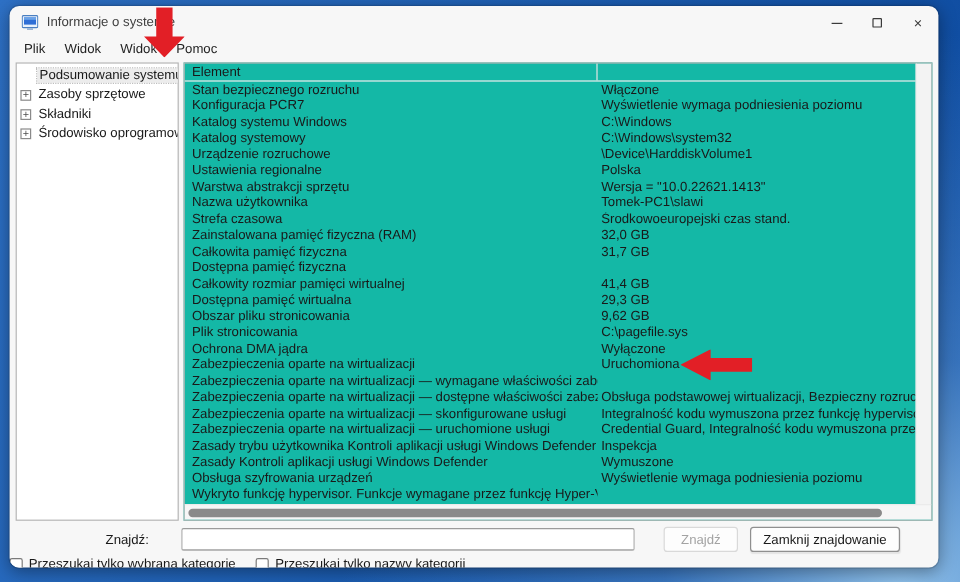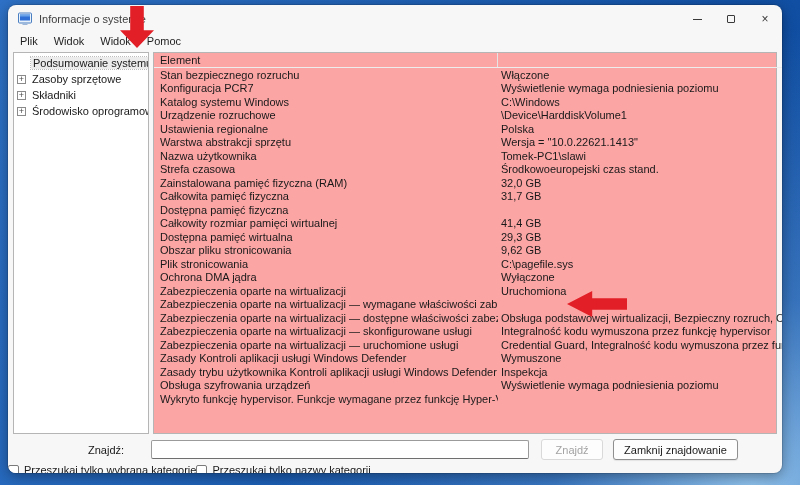--- a/index.html
+++ b/index.html
@@ -48,21 +48,21 @@
   }
   .expander::before {
     content:'+'; position:absolute; left:0; top:-1px; width:7px; height:7px;
     font-size:9px; line-height:9px; text-align:center; color:#4d4d4d;
   }
   .tree-item.no-exp { padding-left:4px; }
   .tree-label { padding:0 2px; }
   .tree-item.selected .tree-label { background:#ececec; outline:1px dotted #bdbdbd; }
 
   
-  .table-panel { flex:1; background:#fca5a5; border:1px solid #b5b5b5; display:flex; flex-direction:row; min-width:0; }
+  .table-panel { flex:1; background:#14b8a6; border:1px solid #b5b5b5; display:flex; flex-direction:column; min-width:0; }
   .table-top { flex:1; display:flex; min-height:0; }
   .table-main { flex:1; display:flex; flex-direction:column; min-width:0; }
   .thead { flex:0 0 15px; display:flex; align-items:center; font-size:11px; color:#191919;
            border-bottom:1px solid #ededed; }
   .th-el { width:344px; flex:0 0 344px; padding-left:6px; border-right:1px solid #e4e4e4; height:100%; display:flex; align-items:center; }
   .th-val { flex:1; padding-left:3px; }
   .rows { flex:1; overflow:hidden; }
   .trow { display:flex; height:13.5px; align-items:center; font-size:11px; color:#191919; }
   .cell-el { width:344px; flex:0 0 344px; padding-left:6px; white-space:nowrap; overflow:hidden; }
   .cell-val { flex:1; white-space:nowrap; overflow:hidden; padding-left:3px; min-width:0; }
@@ -72,27 +72,27 @@
   .hthumb { position:absolute; left:3px; top:3px; height:7px; width:93%; background:#8a8a8a; border-radius:4px; }
 
   
   .findbar { display:flex; align-items:center; margin-top:5px; height:21px; }
   .find-label { font-size:11px; color:#191919; margin-left:80px; }
   .find-input {
     margin-left:27px; width:378px; height:19px; font-size:11px; font-family:inherit;
     border:1px solid #9b9b9b; border-bottom-color:#6f6f6f; border-radius:2px; background:#fff; padding:0 4px;
   }
   .btn { font-size:11px; font-family:inherit; height:21px; padding:0 10px; border-radius:3px; background:#fdfdfd; }
-  .btn-find { margin-left:12px; width:62px; color:#a3a3a3; border:1px solid #d9d9d9; }
+  .btn-find { margin-left:24px; width:62px; color:#a3a3a3; border:1px solid #d9d9d9; }
   .btn-close-find { margin-left:10px; color:#1a1a1a; border:1px solid #8f8f8f; box-shadow:0 1px 1px rgba(0,0,0,.08); }
   .checkrow { display:flex; align-items:center; margin-top:4px; font-size:11px; color:#191919; }
   .cb { width:11px; height:11px; border:1px solid #7a7a7a; border-radius:2px; background:#fff; margin-right:5px; flex:0 0 11px; }
   .cb-group { display:flex; align-items:center; }
   .cb-group.first { }
-  .cb-group.second { }
+  .cb-group.second { margin-left:17px; }
 
   
   .arrow { position:absolute; z-index:20; }
   .arrow-down {
     left:120px; top:6px; width:34px; height:42px;
     clip-path:polygon(30% 0, 70% 0, 70% 58%, 100% 58%, 50% 100%, 0 58%, 30% 58%);
   }
   .arrow-left {
     left:567px; top:291px; width:60px; height:26px;
     clip-path:polygon(0 50%, 42% 0, 42% 28%, 100% 28%, 100% 72%, 42% 72%, 42% 100%);
@@ -168,20 +168,24 @@
             </div>
               <div class="trow">
               <div class="cell-el">Konfiguracja PCR7</div>
               <div class="cell-val">Wyświetlenie wymaga podniesienia poziomu</div>
             </div>
               <div class="trow">
               <div class="cell-el">Katalog systemu Windows</div>
               <div class="cell-val">C:\Windows</div>
             </div>
               <div class="trow">
+              <div class="cell-el">Katalog systemowy</div>
+              <div class="cell-val">C:\Windows\system32</div>
+            </div>
+              <div class="trow">
               <div class="cell-el">Urządzenie rozruchowe</div>
               <div class="cell-val">\Device\HarddiskVolume1</div>
             </div>
               <div class="trow">
               <div class="cell-el">Ustawienia regionalne</div>
               <div class="cell-val">Polska</div>
             </div>
               <div class="trow">
               <div class="cell-el">Warstwa abstrakcji sprzętu</div>
               <div class="cell-val">Wersja = "10.0.22621.1413"</div>
@@ -239,26 +243,26 @@
             </div>
               <div class="trow">
               <div class="cell-el">Zabezpieczenia oparte na wirtualizacji — skonfigurowane usługi</div>
               <div class="cell-val">Integralność kodu wymuszona przez funkcję hypervisor</div>
             </div>
               <div class="trow">
               <div class="cell-el">Zabezpieczenia oparte na wirtualizacji — uruchomione usługi</div>
               <div class="cell-val">Credential Guard, Integralność kodu wymuszona przez funkcję hypervisor</div>
             </div>
               <div class="trow">
+              <div class="cell-el">Zasady trybu użytkownika Kontroli aplikacji usługi Windows Defender</div>
+              <div class="cell-val">Inspekcja</div>
+            </div>
+              <div class="trow">
               <div class="cell-el">Zasady Kontroli aplikacji usługi Windows Defender</div>
               <div class="cell-val">Wymuszone</div>
-            </div>
-              <div class="trow">
-              <div class="cell-el">Zasady trybu użytkownika Kontroli aplikacji usługi Windows Defender</div>
-              <div class="cell-val">Inspekcja</div>
             </div>
               <div class="trow">
               <div class="cell-el">Obsługa szyfrowania urządzeń</div>
               <div class="cell-val">Wyświetlenie wymaga podniesienia poziomu</div>
             </div>
               <div class="trow">
               <div class="cell-el">Wykryto funkcję hypervisor. Funkcje wymagane przez funkcję Hyper-V nie będą wyśw...</div>
               <div class="cell-val"></div>
             </div>
             </div>

